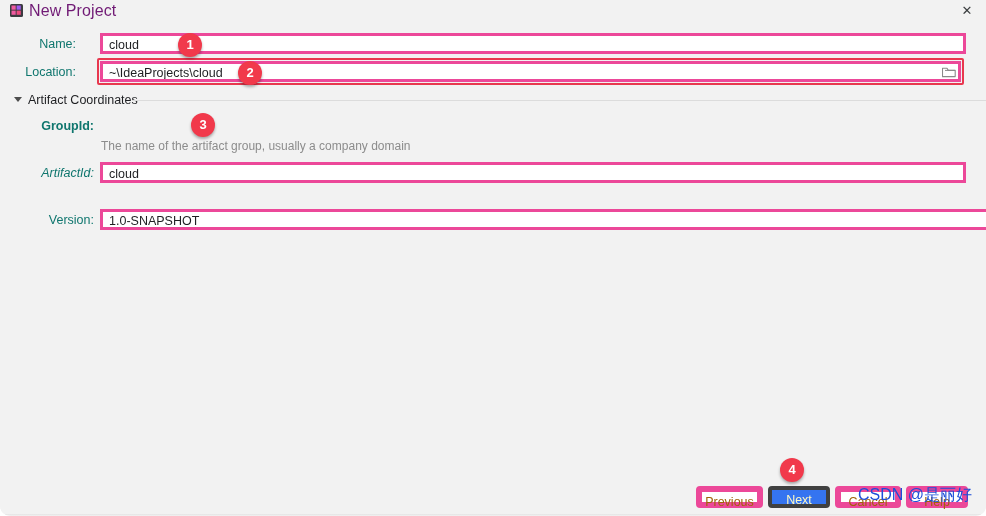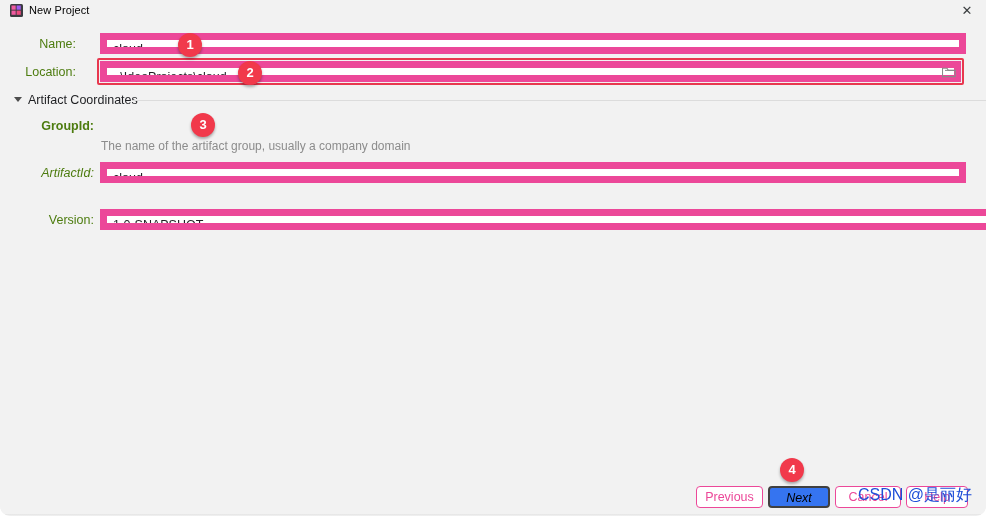--- a/index.html
+++ b/index.html
@@ -37,22 +37,22 @@
     background: #f2f2f2;
   }
   #title-icon {
     position: absolute;
     left: 10px; top: 4px;
     width: 13px; height: 13px;
   }
   #title-text {
     position: absolute;
     left: 29px; top: 2px;
-    font-size: 11px;
-    color: #000000;
+    font-size: 16px;
+    color: #701a75;
     line-height: 17px;
     letter-spacing: 0.1px;
   }
   #close-btn {
     position: absolute;
     right: 10px; top: 2px;
     width: 18px; height: 18px;
     line-height: 18px;
     text-align: center;
     font-size: 13px;
@@ -65,31 +65,31 @@
   #content {
     position: absolute;
     left: 0; top: 22px;
     width: 986px;
     height: 455px;
   }
 
   .field-label {
     position: absolute;
     font-size: 12.5px;
-    color: #4d7c0f;
+    color: #0f766e;
     text-align: right;
     line-height: 18px;
     white-space: nowrap;
   }
 
   .text-input {
     position: absolute;
     height: 21px;
     background: #ffffff;
-    border: 7px solid #ec4899;
+    border: 3px solid #ec4899;
     box-sizing: border-box;
     font-size: 12.5px;
     color: #1e1f22;
     line-height: 19px;
     padding-left: 6px;
     white-space: nowrap;
     overflow: hidden;
     cursor: text;
   }
 
@@ -167,27 +167,26 @@
     border-radius: 4px;
     box-sizing: border-box;
     font-size: 12.5px;
     line-height: 20px;
     text-align: center;
     cursor: pointer;
     user-select: none;
   }
   .btn-default {
     background: #ffffff;
-    border: 1px solid #ec4899;
-    color: #ec4899;
+    border: 6px solid #ec4899;
+    color: #a16207;
   }
   .btn-primary {
-    border: 2px solid #404040;
-    color: #000000;
-    font-style: italic;
+    border: 4px solid #404040;
+    color: #fef9c3;
   }
   #btn-previous { left: 696px; width: 67px; }
   #btn-next     { left: 768px; width: 62px; }
   #btn-cancel   { left: 835px; width: 66px; }
   #btn-help     { left: 906px; width: 62px; }
 
   
   .badge {
     position: absolute;
     width: 24px; height: 24px;

